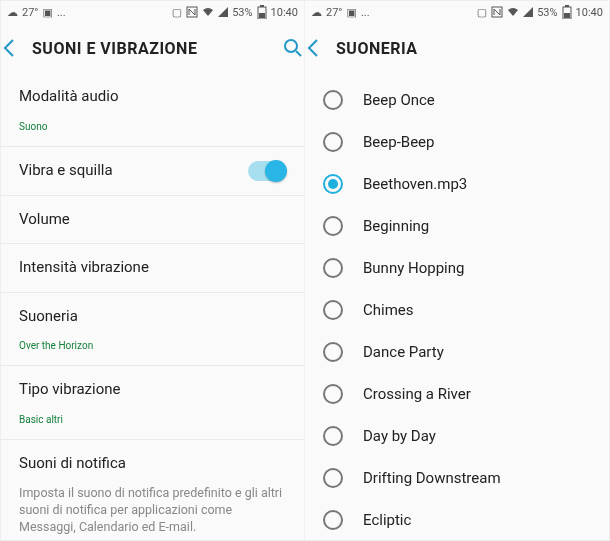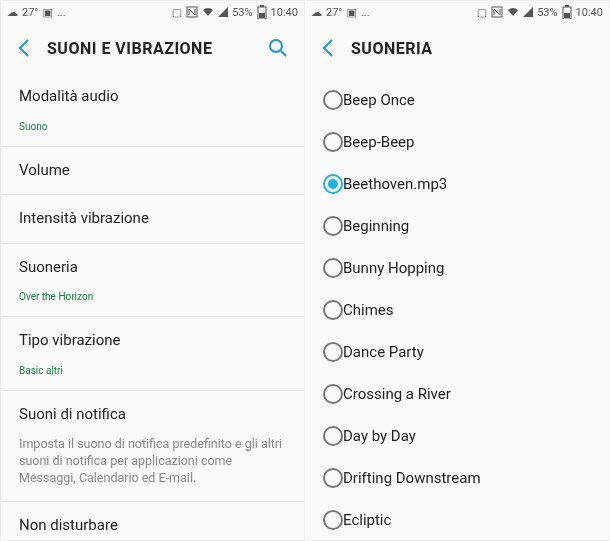--- a/index.html
+++ b/index.html
@@ -6,39 +6,39 @@
   body { font-family: -apple-system, Roboto, "Segoe UI", Arial, sans-serif; background: #fff; }
   .container { display: flex; width: 610px; height: 541px; border: 1px solid #eee; }
   .phone { width: 305px; height: 100%; background: #fafafa; display: flex; flex-direction: column; overflow: hidden; border-right: 1px solid #f0f0f0; }
   .phone:last-child { border-right: none; }
 
   .status-bar { height: 22px; background: #fafafa; display: flex; align-items: center; justify-content: space-between; padding: 0 6px; font-size: 11px; color: #555; }
   .status-left { display: flex; align-items: center; gap: 4px; }
   .status-right { display: flex; align-items: center; gap: 4px; }
   .sb-icon { display: inline-flex; align-items: center; }
 
-  .app-header { height: 50px; display: flex; align-items: center; padding: 0 16px; background: #fafafa; gap: 16px; }
+  .app-header { height: 50px; display: flex; align-items: center; padding: 0 1px; background: #fafafa; gap: 16px; }
   .app-header .back { color: #2196c8; display: flex; align-items: center; }
   .app-header .title { flex: 1; font-size: 16px; font-weight: 700; letter-spacing: 0.5px; color: #222; }
   .app-header .search { color: #2196c8; display: flex; align-items: center; }
 
   .content { flex: 1; overflow: hidden; background: #fafafa; }
 
   .setting-row { padding: 14px 18px; border-bottom: 1px solid #e9e9e9; background: #fafafa; display: flex; align-items: flex-start; justify-content: flex-start; gap: 10px; }
   .setting-text { flex: 1; }
   .setting-title { font-size: 15px; color: #222; line-height: 1.3; }
   .setting-sub { font-size: 10px; color: #15803d; margin-top: 14px; }
   .setting-desc { font-size: 12.5px; color: #888; margin-top: 12px; line-height: 1.35; }
 
   .toggle { width: 38px; height: 20px; border-radius: 20px; position: relative; align-self: center; flex-shrink: 0; }
   .toggle.on { background: #a7dff1; }
   .toggle.on::after { content:""; position:absolute; right:-1px; top:-1px; width:22px; height:22px; border-radius:50%; background:#29b6e6; box-shadow: 0 1px 2px rgba(0,0,0,0.25); }
 
   .radio-list { padding-top: 6px; }
-  .radio-row { display: flex; align-items: center; padding: 11px 18px; }
+  .radio-row { display: flex; align-items: center; padding: 11px 18px; gap: 20px; }
   .radio { width: 20px; height: 20px; border: 2px solid #777; border-radius: 50%; flex-shrink: 0; position: relative; }
   .radio.selected { border-color: #1fb0dd; }
   .radio.selected::after { content:""; position:absolute; top:3px; left:3px; width:10px; height:10px; border-radius:50%; background:#1fb0dd; }
   .radio-label { font-size: 15px; color: #222; }
 </style>
 </head>
 <body>
 
 <div class="container">
 
@@ -97,20 +97,26 @@
 
     <div class="content">
       <div class="setting-row">
         <div class="setting-text">
           <div class="setting-title">Modalità audio</div>
           <div class="setting-sub">Suono</div>
         </div>
       </div>
       <div class="setting-row">
         <div class="setting-text">
+          <div class="setting-title">Vibra e squilla</div>
+        </div>
+        <div class="toggle on"></div>
+      </div>
+      <div class="setting-row">
+        <div class="setting-text">
           <div class="setting-title">Volume</div>
         </div>
       </div>
       <div class="setting-row">
         <div class="setting-text">
           <div class="setting-title">Intensità vibrazione</div>
         </div>
       </div>
       <div class="setting-row">
         <div class="setting-text">

